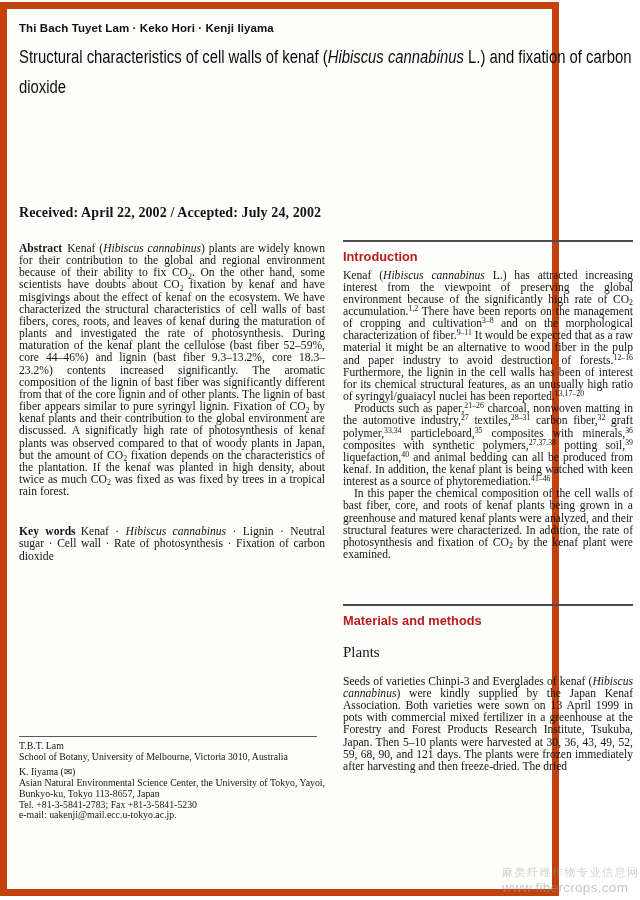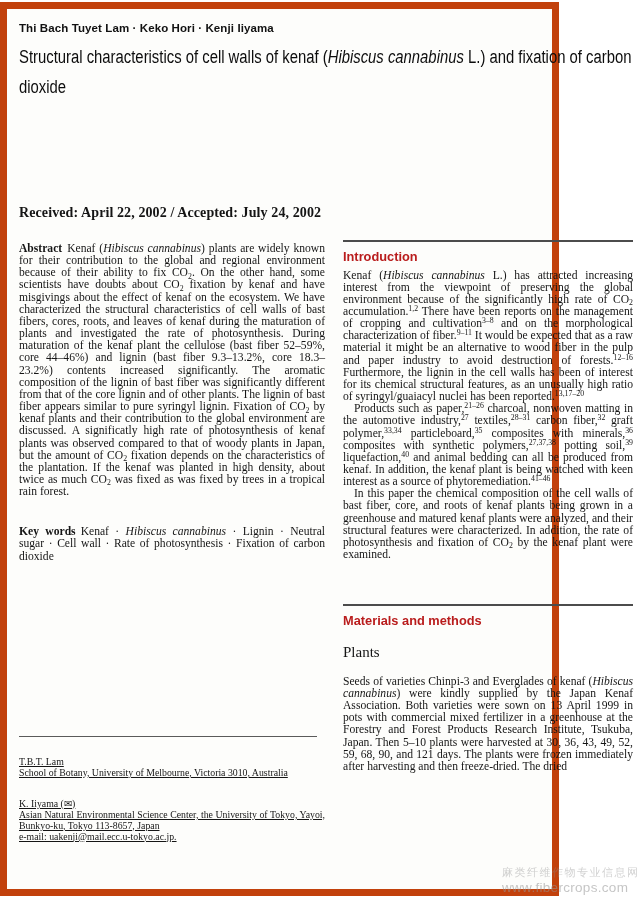--- a/index.html
+++ b/index.html
@@ -33,21 +33,21 @@
               font-size:12.8px;margin-top:7px;color:#b91c1c;}
   .p-first{margin-top:6px;}
   .p-indent{text-indent:11px;}
   .materials-block{margin-top:43px;}
   .subheading{font-size:15px;margin-top:16px;}
   .plants-p{margin-top:15px;}
 
   
   .footnotes{position:absolute;left:12px;top:727px;width:306px;}
   .fnrule{height:1px;background:#5a5a5a;width:298px;}
-  .fnentry{margin-top:20px;font-size:9.8px;line-height:10.9px;text-align:justify;text-decoration:underline;}
+  .fnentry{margin-top:4px;font-size:9.8px;line-height:10.9px;text-align:justify;}
   .fnname{display:block;}
 
   sub,sup{font-size:7.8px;line-height:0;position:relative;vertical-align:baseline;}
   sub{top:2.5px;}
   sup{top:-4px;}
 
   
   .watermark{position:absolute;left:495px;top:856px;width:136px;text-align:left;
              font-family:"Liberation Sans", sans-serif;pointer-events:none;}
   .wm-cjk{font-size:11px;letter-spacing:1.5px;color:rgba(140,140,140,0.40);
@@ -76,20 +76,21 @@
 
     <div class="fnentry">
       <span class="fnname">T.B.T. Lam</span>
       <span>School of Botany, University of Melbourne, Victoria 3010, Australia</span>
     </div>
 
 
     <div class="fnentry">
       <span class="fnname">K. Iiyama (✉)</span>
       <span>Asian Natural Environmental Science Center, the University of Tokyo, Yayoi, Bunkyo-ku, Tokyo 113-8657, Japan</span>
+      <span class="fnname">Tel. +81-3-5841-2783; Fax +81-3-5841-5230</span>
       <span class="fnname">e-mail: uakenji@mail.ecc.u-tokyo.ac.jp.</span>
     </div>
   </div>
 
   <div class="rightcol">
     <div class="rule"></div>
     <div class="secheading">Introduction</div>
 
     <p class="bodytext p-first"><span>Kenaf (</span><i>Hibiscus cannabinus</i><span> L.) has attracted increasing interest from the viewpoint of preserving the global environment because of the significantly high rate of CO</span><sub>2</sub><span> accumulation.</span><sup>1,2</sup><span> There have been reports on the management of cropping and cultivation</span><sup>3–8</sup><span> and on the morphological characterization of fiber.</span><sup>9–11</sup><span> It would be expected that as a raw material it might be an alternative to wood fiber in the pulp and paper industry to avoid destruction of forests.</span><sup>12–16</sup><span> Furthermore, the lignin in the cell walls has been of interest for its chemical structural features, as an unusually high ratio of syringyl/guaiacyl nuclei has been reported.</span><sup>13,17–20</sup></p>
     <p class="bodytext p-indent"><span>Products such as paper,</span><sup>21–26</sup><span> charcoal, nonwoven matting in the automotive industry,</span><sup>27</sup><span> textiles,</span><sup>28–31</sup><span> carbon fiber,</span><sup>32</sup><span> graft polymer,</span><sup>33,34</sup><span> particleboard,</span><sup>35</sup><span> composites with minerals,</span><sup>36</sup><span> composites with synthetic polymers,</span><sup>27,37,38</sup><span> potting soil,</span><sup>39</sup><span> liquefaction,</span><sup>40</sup><span> and animal bedding can all be produced from kenaf. In addition, the kenaf plant is being watched with keen interest as a source of phytoremediation.</span><sup>41–46</sup></p>

